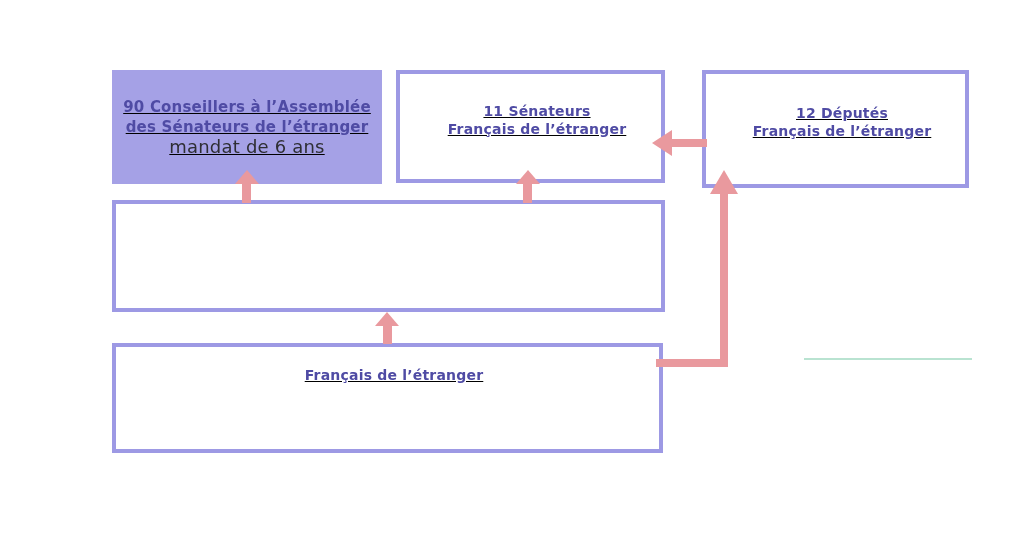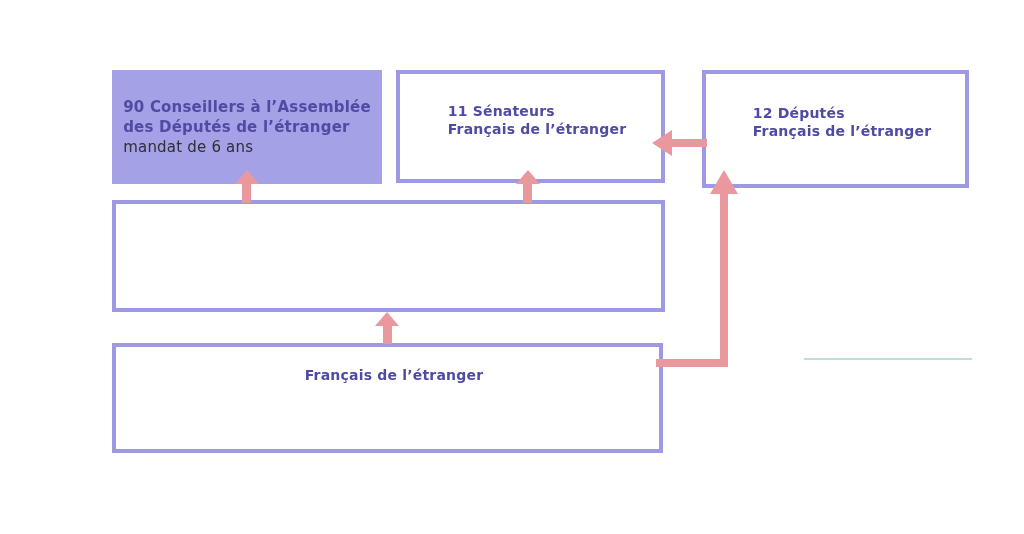--- a/index.html
+++ b/index.html
@@ -23,20 +23,22 @@
     background:var(--canvas-bg);
     overflow:hidden;
   }
   .node{
     position:absolute;
     box-sizing:border-box;
     display:flex;
     flex-direction:column;
     align-items:center;
     justify-content:center;
+    text-align:center;
+    text-decoration:underline;
   }
   .node.outlined{
     border:4px solid var(--box-border);
     background:transparent;
     padding-left:13px;
   }
   .node.filled{
     background:var(--box-fill);
   }
   .node-line{
@@ -44,21 +46,21 @@
     font-weight:bold;
     color:var(--text-purple);
     font-size:14px;
     line-height:18px;
     letter-spacing:.2px;
   }
   .node-line.big{font-size:15px;line-height:20px;}
   .node-line.plain{
     font-weight:normal;
     color:var(--text-dark);
-    font-size:15px;
+    font-size:18px;
     line-height:20px;
   }
   
   #box-conseillers{left:112px;top:70px;width:270px;height:114px;}
   #box-senateurs{left:396px;top:70px;width:269px;height:113px;}
   #box-senateurs .text-block,
   #box-deputes .text-block{transform:translateY(-7px);}
   #box-deputes{left:702px;top:70px;width:267px;height:118px;}
   #box-middle{left:112px;top:200px;width:553px;height:112px;}
   #box-electeurs{left:112px;top:343px;width:551px;height:110px;justify-content:flex-start;padding-top:19px;}
@@ -83,21 +85,21 @@
   .divider{position:absolute;background:var(--divider-green);}
 </style>
 </head>
 <body>
 
 <div class="canvas">
 
   <div class="node filled" id="box-conseillers">
     <div class="text-block">
       <span class="node-line big">90 Conseillers à l’Assemblée</span>
-      <span class="node-line big">des Députés de l’étranger</span>
+      <span class="node-line big">des Sénateurs de l’étranger</span>
       <span class="node-line plain">mandat de 6 ans</span>
     </div>
   </div>
 
   <div class="node outlined" id="box-senateurs">
     <div class="text-block">
       <span class="node-line">11 Sénateurs</span>
       <span class="node-line">Français de l’étranger</span>
     </div>
   </div>

